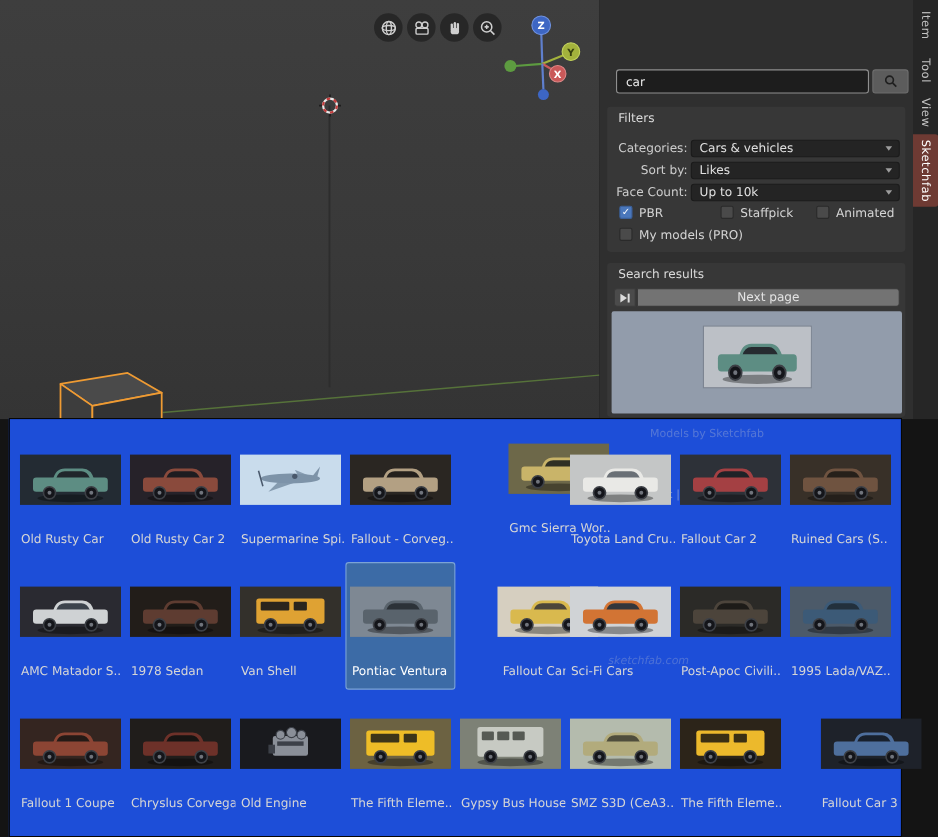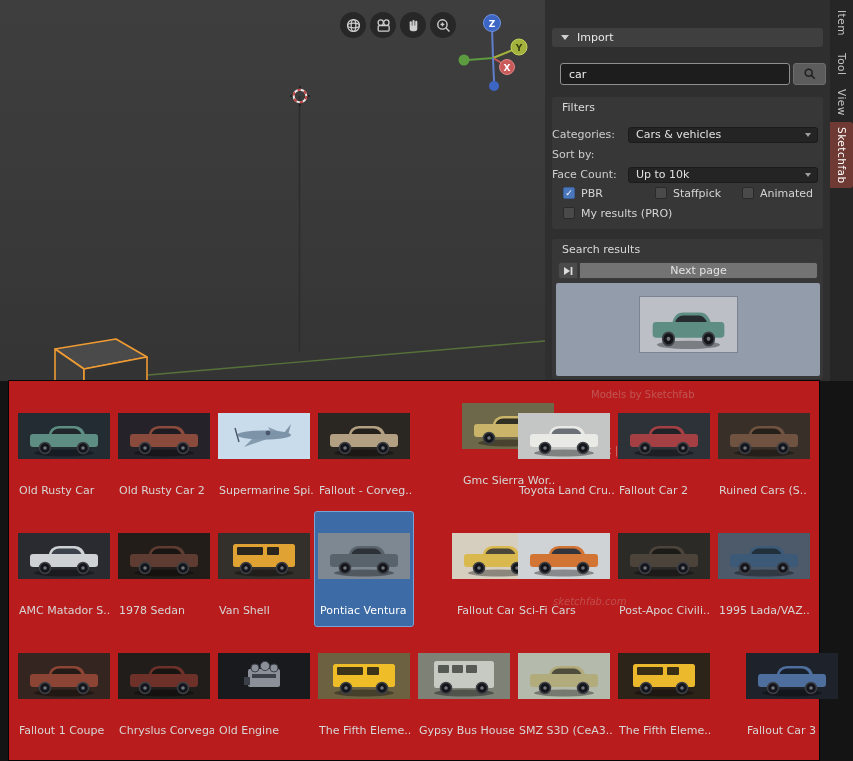--- a/index.html
+++ b/index.html
@@ -32,21 +32,21 @@
        border:1px solid #6d6d6d;border-radius:3px;box-sizing:border-box;
        display:flex;align-items:center;justify-content:center;}
 
   .panel-box{position:absolute;left:7px;width:271px;background:#373737;border-radius:3px;}
   #filters-box{top:97px;height:132px;}
   #results-box{top:239px;height:140px;}
   .box-title{position:absolute;left:10px;top:4px;color:#dadada;}
 
   .frow{position:absolute;left:0;width:100%;height:16px;}
   #frow0{top:30px}#frow1{top:50px}#frow2{top:70px}
-  .flabel{position:absolute;left:0;width:73px;color:#cdcdcd;line-height:16px;}
+  .flabel{position:absolute;left:0;width:73px;text-align:right;color:#cdcdcd;line-height:16px;}
   .dropdown{position:absolute;left:76px;top:0;width:190px;height:16px;background:#242424;
        border:1px solid #1b1b1b;border-radius:3px;box-sizing:border-box;color:#e0e0e0;
        line-height:14px;padding-left:7px;}
   .chev{position:absolute;right:6px;top:5px;width:0;height:0;
        border-left:3.5px solid transparent;border-right:3.5px solid transparent;border-top:4px solid #9d9d9d;}
 
   .cbx{position:absolute;display:flex;align-items:center;gap:6px;height:14px;}
   #cbx0{left:11px;top:89px}#cbx1{left:103px;top:89px}#cbx2{left:190px;top:89px}#cbx3{left:11px;top:109px}
   .box{width:12px;height:12px;border-radius:2px;background:#4a4a4a;border:1px solid #2a2a2a;
        box-sizing:border-box;display:flex;align-items:center;justify-content:center;
@@ -66,21 +66,21 @@
 
   
   #tabstrip{position:absolute;left:830px;top:0;width:23px;height:381px;background:#262626;}
   .vtab{position:absolute;left:0;width:23px;display:flex;align-items:center;justify-content:center;
         writing-mode:vertical-rl;color:#c3c3c3;font-size:10.5px;letter-spacing:.5px;border-radius:0 3px 3px 0;}
   #vtab0{top:4px;height:38px}#vtab1{top:46px;height:36px}#vtab2{top:84px;height:36px}
   #vtab3{top:122px;height:66px}
   .vtab.active{background:#6e3a33;color:#fff;}
 
   
-  #popup{position:absolute;left:8px;top:380px;width:812px;height:381px;background:#b91c1c;
+  #popup{position:absolute;left:8px;top:380px;width:812px;height:381px;background:#1d4ed8;
          border:1px solid #060606;box-sizing:border-box;}
   .cell{position:absolute;width:100px;height:116px;border-radius:3px;box-sizing:border-box;}
   .cell.selected{background:#3c6ba6;border:1px solid #7ba3d6;}
   .thumb{width:92px;height:46px;margin:22px auto 0;overflow:hidden;}
   .cell.selected .thumb{margin-top:21px;}
   .cell-label{margin-top:25px;padding-left:5px;color:#d6d6d6;white-space:nowrap;overflow:hidden;}
   .cell.selected .cell-label{color:#fff;}
 
   .ov{position:absolute;color:#d2d2d2;pointer-events:none;font-size:10px;}
   #ov-caption{left:582px;top:8px;opacity:.30;}
@@ -155,24 +155,20 @@
     </svg>
 
     <svg class="cube" width="160" height="51">
       <polygon points="55,19 116,9 147,27 84,39" fill="#4a4a4a" stroke="#ef9b33" stroke-width="1.6" stroke-linejoin="round"></polygon>
       <polygon points="55,19 84,39 84,51 55,51" fill="#3d3d3d" stroke="#ef9b33" stroke-width="1.6" stroke-linejoin="round"></polygon>
       <polygon points="84,39 147,27 147,51 84,51" fill="#333333" stroke="#ef9b33" stroke-width="1.6" stroke-linejoin="round"></polygon>
     </svg>
   </div>
 
   <div id="sidebar">
-    <div class="hdr" id="hdr-import">
-      <span class="tri-d"></span>
-      <span>Import</span>
-    </div>
 
     <input id="search-input" value="car" style="">
     <div id="search-btn">
       <svg width="14" height="14" viewBox="0 0 16 16" fill="none" stroke="#1f1f1f" stroke-width="1.7">
         <circle cx="6.5" cy="6.5" r="4"></circle>
           <line x1="9.6" y1="9.6" x2="13.5" y2="13.5"></line>
       </svg>
     </div>
 
     <div class="panel-box" id="filters-box">
@@ -180,20 +176,24 @@
 
       <div class="frow" id="frow0">
         <span class="flabel">Categories:</span>
         <div class="dropdown">
           <span>Cars &amp; vehicles</span>
           <span class="chev"></span>
         </div>
       </div>
       <div class="frow" id="frow1">
         <span class="flabel">Sort by:</span>
+        <div class="dropdown">
+          <span>Likes</span>
+          <span class="chev"></span>
+        </div>
       </div>
       <div class="frow" id="frow2">
         <span class="flabel">Face Count:</span>
         <div class="dropdown">
           <span>Up to 10k</span>
           <span class="chev"></span>
         </div>
       </div>
 
       <div class="cbx" id="cbx0">
@@ -203,21 +203,21 @@
       <div class="cbx" id="cbx1">
         <span class="box"></span>
         <span class="cbx-label">Staffpick</span>
       </div>
       <div class="cbx" id="cbx2">
         <span class="box"></span>
         <span class="cbx-label">Animated</span>
       </div>
       <div class="cbx" id="cbx3">
         <span class="box"></span>
-        <span class="cbx-label">My results (PRO)</span>
+        <span class="cbx-label">My models (PRO)</span>
       </div>
     </div>
 
     <div class="panel-box" id="results-box">
       <div class="box-title">Search results</div>
       <div id="btn-step">
         <svg width="12" height="12" viewBox="0 0 12 12">
           <polygon points="2,2 8,6 2,10" fill="#dcdcdc"></polygon>
             <rect x="8.6" y="2" width="1.8" height="8" fill="#dcdcdc"></rect>
         </svg>

